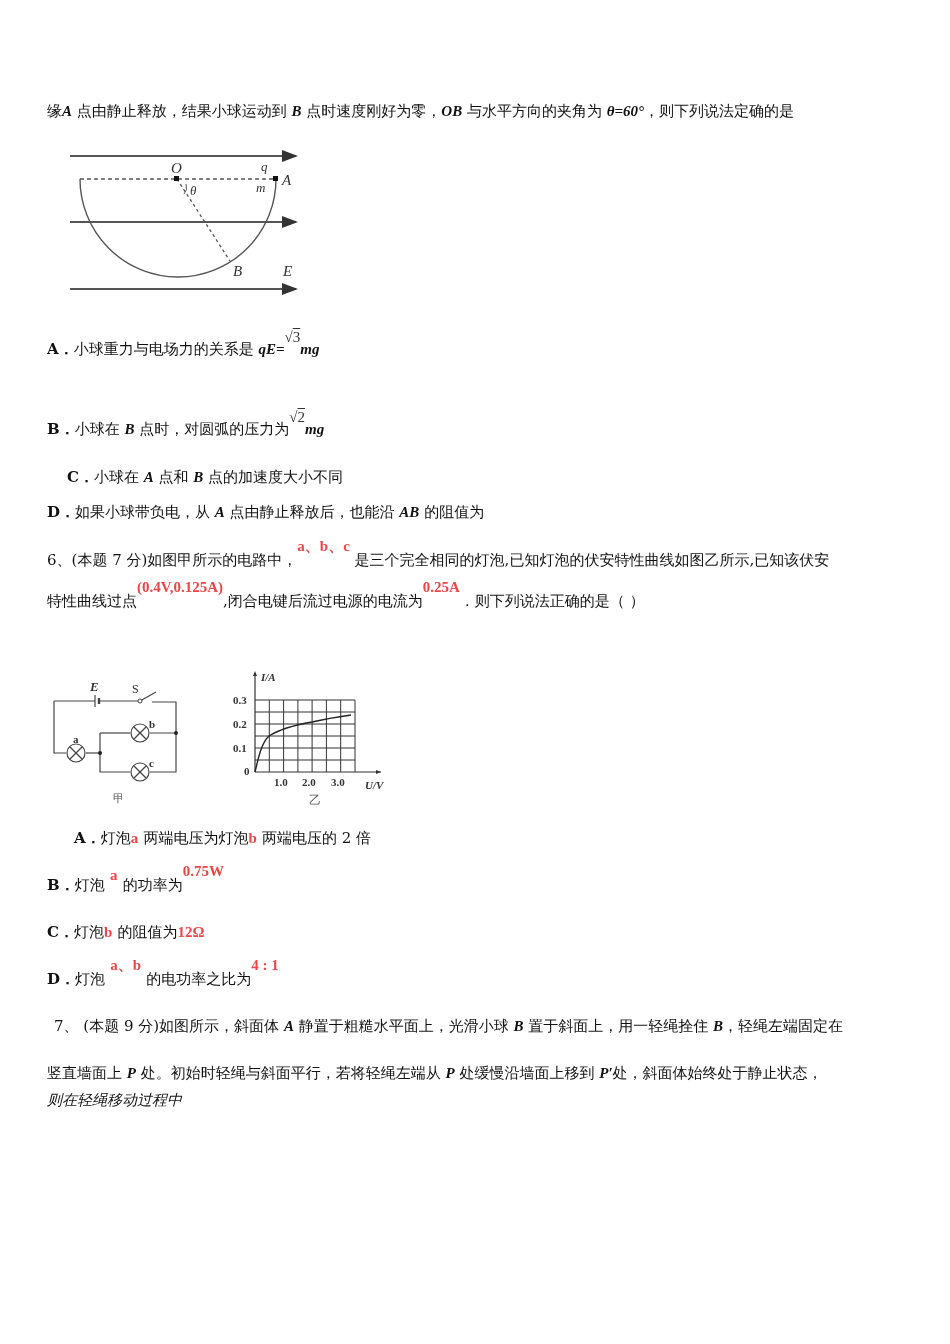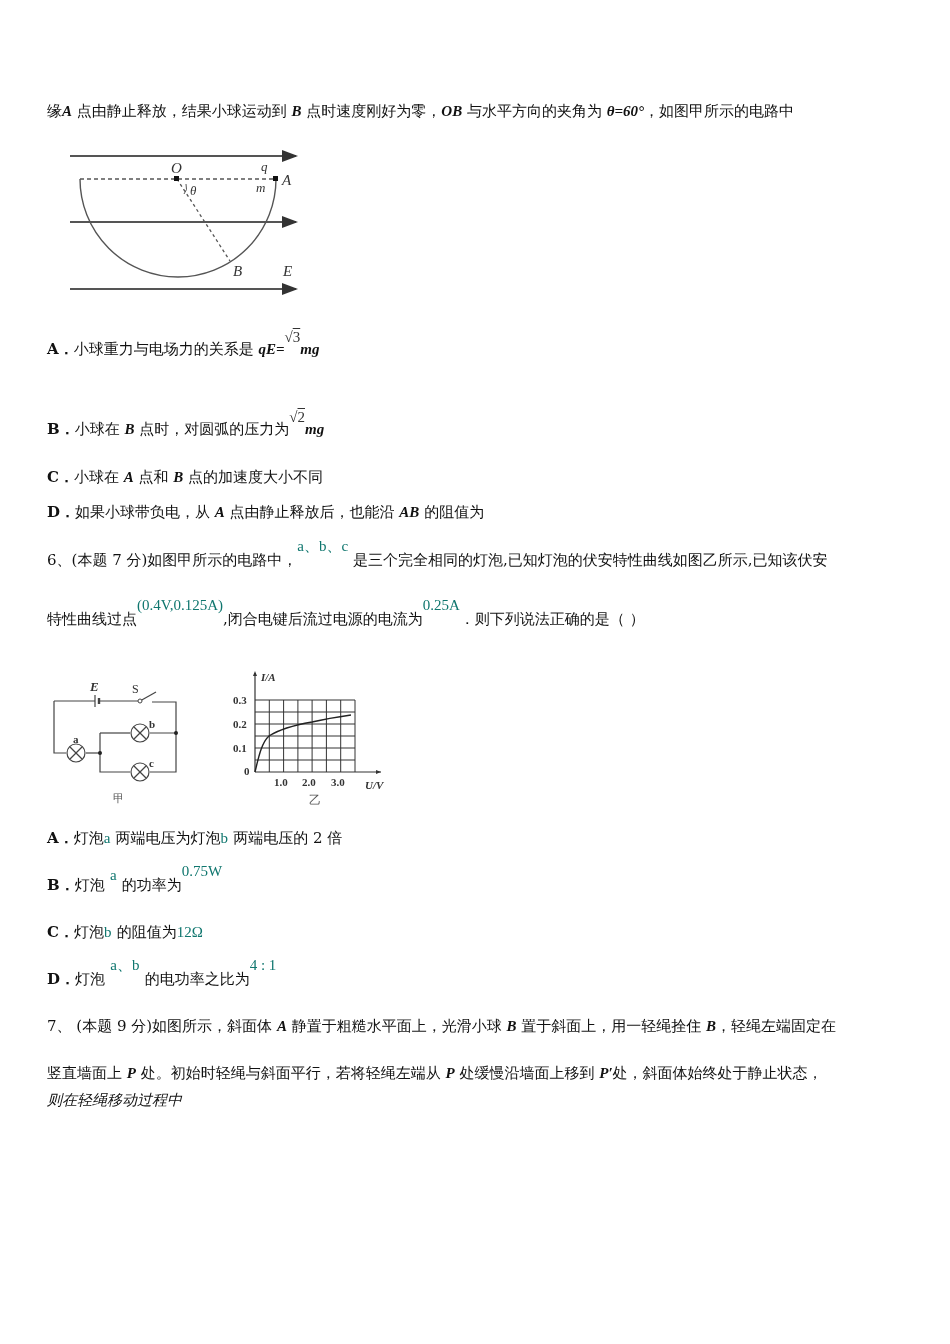--- a/index.html
+++ b/index.html
@@ -1,33 +1,33 @@
 <!DOCTYPE html>
 <html><head>
 <meta charset="utf-8">
 <style>
   html, body { margin: 0; padding: 0; background: #ffffff; }
   body { width: 950px; height: 1344px; position: relative; overflow: hidden;
          font-family: "DejaVu Serif", "Liberation Serif", serif; color: #111; }
   .line { position: absolute; left: 47px; font-size: 15px; line-height: 20px; white-space: nowrap; font-weight: bold; }
   .stem { font-weight: normal; }
   .it { font-style: italic; font-weight: bold; font-family: "Liberation Serif", serif; }
-  .gray { color: #0f766e; font-weight: normal; font-family: "Liberation Serif", serif; }
+  .gray { color: #ef4444; font-weight: bold; font-family: "Liberation Serif", serif; }
   .sup { position: relative; top: -14px; font-size: 15px; }
   .sup2 { position: relative; top: -10px; font-size: 15px; }
   .sqrt { font-family: "Liberation Serif", serif; font-weight: normal; color: #333; position: relative; top: -12px; font-size: 15px; }
   .sqrt .rad { text-decoration: overline; }
   svg { position: absolute; }
   .lbl { font-family: "Liberation Serif", serif; }
 </style>
 </head>
 <body>
 
 <div class="line stem" style="top:101px;">
-  <span>缘</span><span class="it">A</span><span> 点由静止释放，结果小球运动到 </span><span class="it">B</span><span> 点时速度刚好为零，</span><span class="it">OB</span><span> 与水平方向的夹角为 </span><span class="it">θ=60°</span><span>，如图甲所示的电路中</span>
+  <span>缘</span><span class="it">A</span><span> 点由静止释放，结果小球运动到 </span><span class="it">B</span><span> 点时速度刚好为零，</span><span class="it">OB</span><span> 与水平方向的夹角为 </span><span class="it">θ=60°</span><span>，则下列说法定确的是</span>
 </div>
 
 <svg style="left:60px; top:140px;" width="250" height="160" viewBox="0 0 250 160">
   <defs>
     <marker id="arr" markerWidth="8" markerHeight="8" refX="7" refY="4" orient="auto">
       <path d="M0,1 L8,4 L0,7 z" fill="#333"></path>
     </marker>
   </defs>
   <line x1="10" y1="16" x2="236" y2="16" stroke="#555" stroke-width="2" marker-end="url(#arr)"></line>
   <line x1="10" y1="82" x2="236" y2="82" stroke="#555" stroke-width="2" marker-end="url(#arr)"></line>
@@ -46,31 +46,31 @@
   <text class="lbl" x="173" y="136" font-size="15" font-style="italic" fill="#333">B</text>
   <text class="lbl" x="223" y="136" font-size="15" font-style="italic" fill="#333">E</text>
 </svg>
 
 <div class="line" style="top:339px;">
   <span>A．</span><span class="stem">小球重力与电场力的关系是 </span><span class="it">qE=</span><span class="sqrt">√<span class="rad">3</span></span><span class="it">mg</span>
 </div>
 <div class="line" style="top:419px;">
   <span>B．</span><span class="stem">小球在 </span><span class="it">B</span><span class="stem"> 点时，对圆弧的压力为</span><span class="sqrt">√<span class="rad">2</span></span><span class="it">mg</span>
 </div>
-<div class="line" style="top:467px;">
+<div class="line" style="top:467px;margin-left:20px;">
   <span>C．</span><span class="stem">小球在 </span><span class="it">A</span><span class="stem"> 点和 </span><span class="it">B</span><span class="stem"> 点的加速度大小不同</span>
 </div>
 <div class="line" style="top:502px;">
   <span>D．</span><span class="stem">如果小球带负电，从 </span><span class="it">A</span><span class="stem"> 点由静止释放后，也能沿 </span><span class="it">AB</span><span class="stem"> 的阻值为</span>
 </div>
 
 <div class="line stem" style="top:550px;">
   <span>6、(本题 7 分)如图甲所示的电路中，</span><span class="gray sup">a、b、c</span> <span>是三个完全相同的灯泡,已知灯泡的伏安特性曲线如图乙所示,已知该伏安</span>
 </div>
-<div class="line stem" style="top:609px;">
+<div class="line stem" style="top:591px;">
   <span>特性曲线过点</span><span class="gray sup">(0.4V,0.125A)</span><span>,闭合电键后流过电源的电流为</span><span class="gray sup">0.25A</span><span>．则下列说法正确的是（   ）</span>
 </div>
 
 <svg style="left:40px; top:665px;" width="160" height="145" viewBox="0 0 160 145">
   <g stroke="#444" stroke-width="1.2" fill="none">
     <polyline points="14,36 14,88 26,88"></polyline>
     <polyline points="14,36 55,36"></polyline>
     <line x1="55" y1="30" x2="55" y2="42"></line>
     <line x1="59" y1="33" x2="59" y2="39" stroke-width="2.4"></line>
     <polyline points="59,36 98,36"></polyline>
@@ -133,34 +133,34 @@
   <text class="lbl" x="8" y="63" font-size="11" font-weight="bold" fill="#333">0.2</text>
   <text class="lbl" x="8" y="87" font-size="11" font-weight="bold" fill="#333">0.1</text>
   <text class="lbl" x="19" y="110" font-size="11" font-weight="bold" fill="#333">0</text>
   <text class="lbl" x="49" y="121" font-size="11" font-weight="bold" fill="#333">1.0</text>
   <text class="lbl" x="77" y="121" font-size="11" font-weight="bold" fill="#333">2.0</text>
   <text class="lbl" x="106" y="121" font-size="11" font-weight="bold" fill="#333">3.0</text>
   <text class="lbl" x="140" y="124" font-size="11" font-weight="bold" font-style="italic" fill="#333">U/V</text>
   <text class="lbl" x="84" y="139" font-size="12" fill="#555">乙</text>
 </svg>
 
-<div class="line" style="top:828px;">
+<div class="line" style="top:828px;margin-left:27px;">
   <span>A．</span><span class="stem">灯泡</span><span class="gray">a</span> <span class="stem">两端电压为灯泡</span><span class="gray">b</span> <span class="stem">两端电压的 2 倍</span>
 </div>
 <div class="line" style="top:875px;">
   <span>B．</span><span class="stem">灯泡</span> <span class="gray sup2">a</span> <span class="stem">的功率为</span><span class="gray sup">0.75W</span>
 </div>
 <div class="line" style="top:922px;">
   <span>C．</span><span class="stem">灯泡</span><span class="gray">b</span> <span class="stem">的阻值为</span><span class="gray">12Ω</span>
 </div>
 <div class="line" style="top:969px;">
   <span>D．</span><span class="stem">灯泡</span> <span class="gray sup">a、b</span> <span class="stem">的电功率之比为</span><span class="gray sup">4 : 1</span>
 </div>
 
-<div class="line stem" style="top:1016px;">
+<div class="line stem" style="top:1016px;margin-left:7px;">
   <span>7、 (本题 9 分)如图所示，斜面体 </span><span class="it">A</span><span> 静置于粗糙水平面上，光滑小球 </span><span class="it">B</span><span> 置于斜面上，用一轻绳拴住 </span><span class="it">B</span><span>，轻绳左端固定在</span>
 </div>
 <div class="line stem" style="top:1053px;margin-top:10px;">
   <span>竖直墙面上 </span><span class="it">P</span><span> 处。初始时轻绳与斜面平行，若将轻绳左端从 </span><span class="it">P</span><span> 处缓慢沿墙面上移到 </span><span class="it">P′</span><span>处，斜面体始终处于静止状态，</span>
 </div>
 <div class="line stem" style="top:1090px;font-style:italic;">
   <span>则在轻绳移动过程中</span>
 </div>
 
 </body></html>

